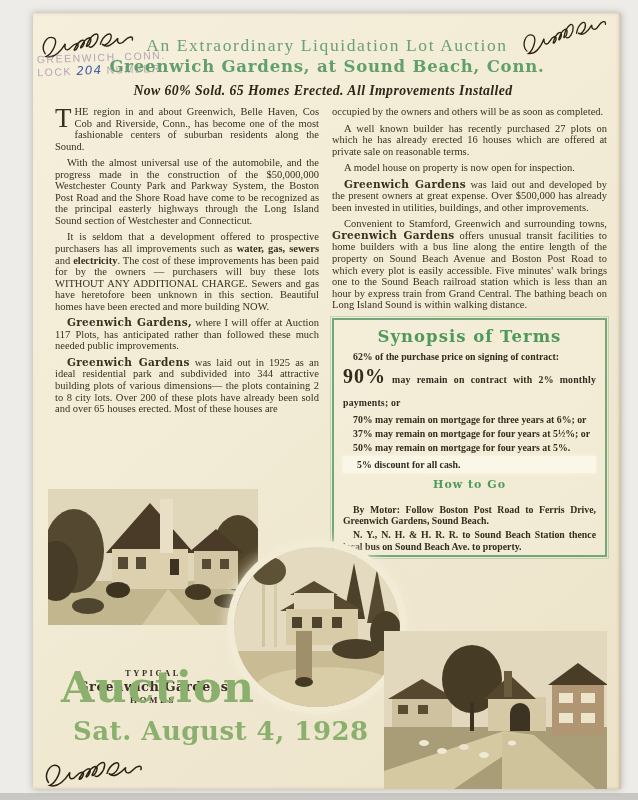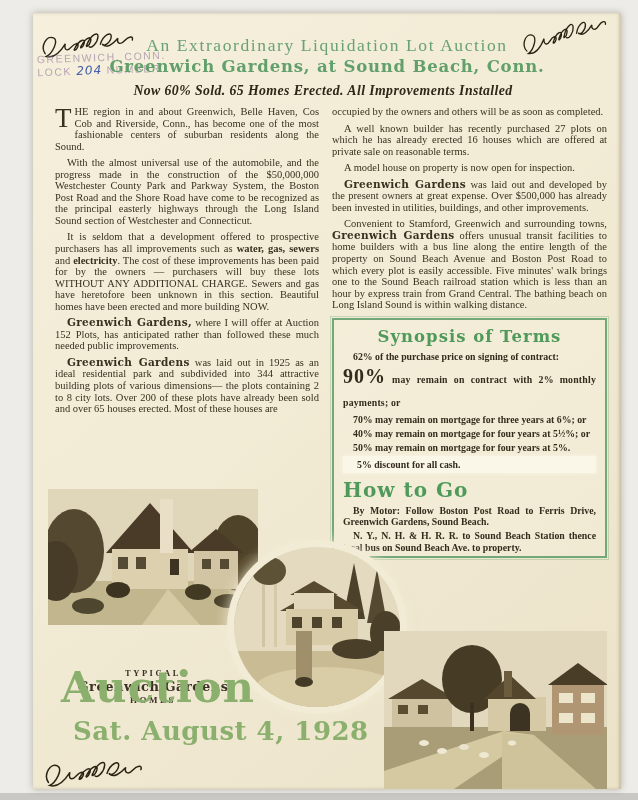--- a/index.html
+++ b/index.html
@@ -72,22 +72,22 @@
     font-family:"DejaVu Serif", serif;margin:1px 0 5px;
   }
   .terms .tl{
     color:#332c1d;font-size:9.8px;line-height:1.14;font-weight:700;
     text-align:justify;margin:0 0 3px;text-indent:10px;
   }
   .terms .big{font-size:20px;font-weight:900;letter-spacing:1px;text-indent:0;}
   .terms .big .big-rest{font-size:9.8px;font-weight:700;letter-spacing:.2px;}
   .cash{background:#faf6e8;box-shadow:0 0 4px #faf6e8;padding:3px 4px;margin:5px 0 2px;}
   .how-title{
-    color:#4f9a5b;font-size:20px;font-weight:700;letter-spacing:1px;
-    font-family:"DejaVu Serif", serif;margin:5px 0 3px;
+    text-align:center;color:#4f9a5b;font-size:11px;font-weight:700;letter-spacing:1px;
+    font-family:"DejaVu Serif", serif;margin:5px 0 13px;
   }
 
   
   .photo{position:absolute;overflow:hidden;}
   .photo svg{display:block;width:100%;height:100%;}
   .ph-cottage{left:15px;top:476px;width:210px;height:136px;}
   .ph-oval{
     left:201px;top:534px;width:166px;height:160px;border-radius:50%;
     box-shadow:0 0 0 7px #f2ebd5, 0 0 14px 7px rgba(242,235,213,.9);
   }
@@ -144,37 +144,37 @@
   <div class="hd-sub">Greenwich Gardens, at Sound Beach, Conn.</div>
   <div class="hd-tag">Now 60% Sold.   65 Homes Erected.   All Improvements Installed</div>
 
   <div class="cols">
     <div class="col-l">
       <p class="noindent">
         <span class="dropcap">T</span><span>HE region in and about Greenwich, Belle Haven, Cos Cob and Riverside, Conn., has become one of the most fashionable centers of suburban residents along the Sound.</span>
       </p>
       <p><span>With the almost universal use of the automobile, and the progress made in the construction of the $50,000,000 Westchester County Park and Parkway System, the Boston Post Road and the Shore Road have come to be recognized as the principal easterly highways through the Long Island Sound section of Westchester and Connecticut.</span></p>
       <p><span>It is seldom that a development offered to prospective purchasers has all improvements such as </span><b>water, gas, sewers</b><span> and </span><b>electricity</b><span>.  The cost of these improvements has been paid for by the owners — purchasers will buy these lots WITHOUT ANY ADDITIONAL CHARGE. Sewers and gas have heretofore been unknown in this section.  Beautiful homes have been erected and more building NOW.</span></p>
-      <p><span class="gothic">Greenwich Gardens,</span><span> where I will offer at Auction 152 Plots, has anticipated rather than followed these much needed public improvements.</span></p>
+      <p><span class="gothic">Greenwich Gardens,</span><span> where I will offer at Auction 117 Plots, has anticipated rather than followed these much needed public improvements.</span></p>
       <p><span class="gothic">Greenwich Gardens</span><span> was laid out in 1925 as an ideal residential park and subdivided into 344 attractive building plots of various dimensions— the plots containing 2 to 8 city lots.  Over 200 of these plots have already been sold and over 65 houses erected.  Most of these houses are</span></p>
     </div>
 
     <div class="col-r">
       <p class="noindent"><span>occupied by the owners and others will be as soon as completed.</span></p>
       <p><span>A well known builder has recently purchased 27 plots on which he has already erected 16 houses which are offered at private sale on reasonable terms.</span></p>
       <p><span>A model house on property is now open for inspection.</span></p>
       <p><span class="gothic">Greenwich Gardens</span><span> was laid out and developed by the present owners at great expense. Over $500,000 has already been invested in utilities, buildings, and other improvements.</span></p>
       <p><span>Convenient to Stamford, Greenwich and surrounding towns, </span><span class="gothic">Greenwich Gardens</span><span> offers unusual transit facilities to home builders with a bus line along the entire length of the property on Sound Beach Avenue and Boston Post Road to which every plot is easily accessible.  Five minutes' walk brings one to the Sound Beach railroad station which is less than an hour by express train from Grand Central.  The bathing beach on Long Island Sound is within walking distance.</span></p>
 
       <div class="terms">
         <div class="terms-title">Synopsis of Terms</div>
         <div class="tl">62% of the purchase price on signing of contract:</div>
         <div class="tl big"><span>90%</span><span class="big-rest"> may remain on contract with 2% monthly payments; or</span></div>
         <div class="tl">70% may remain on mortgage for three years at 6%; or</div>
-        <div class="tl">40% may remain on mortgage for four years at 5½%; or</div>
+        <div class="tl">37% may remain on mortgage for four years at 5½%; or</div>
         <div class="tl">50% may remain on mortgage for four years at 5%.</div>
         <div class="tl cash">5% discount for all cash.</div>
         <div class="how-title">How to Go</div>
         <div class="tl"><b>By Motor:</b><span> Follow Boston Post Road to Ferris Drive, Greenwich Gardens, Sound Beach.</span></div>
         <div class="tl">N. Y., N. H. &amp; H. R. R. to Sound Beach Station thence local bus on Sound Beach Ave. to property.</div>
       </div>
     </div>
   </div>
 
   <div class="photo ph-cottage">

